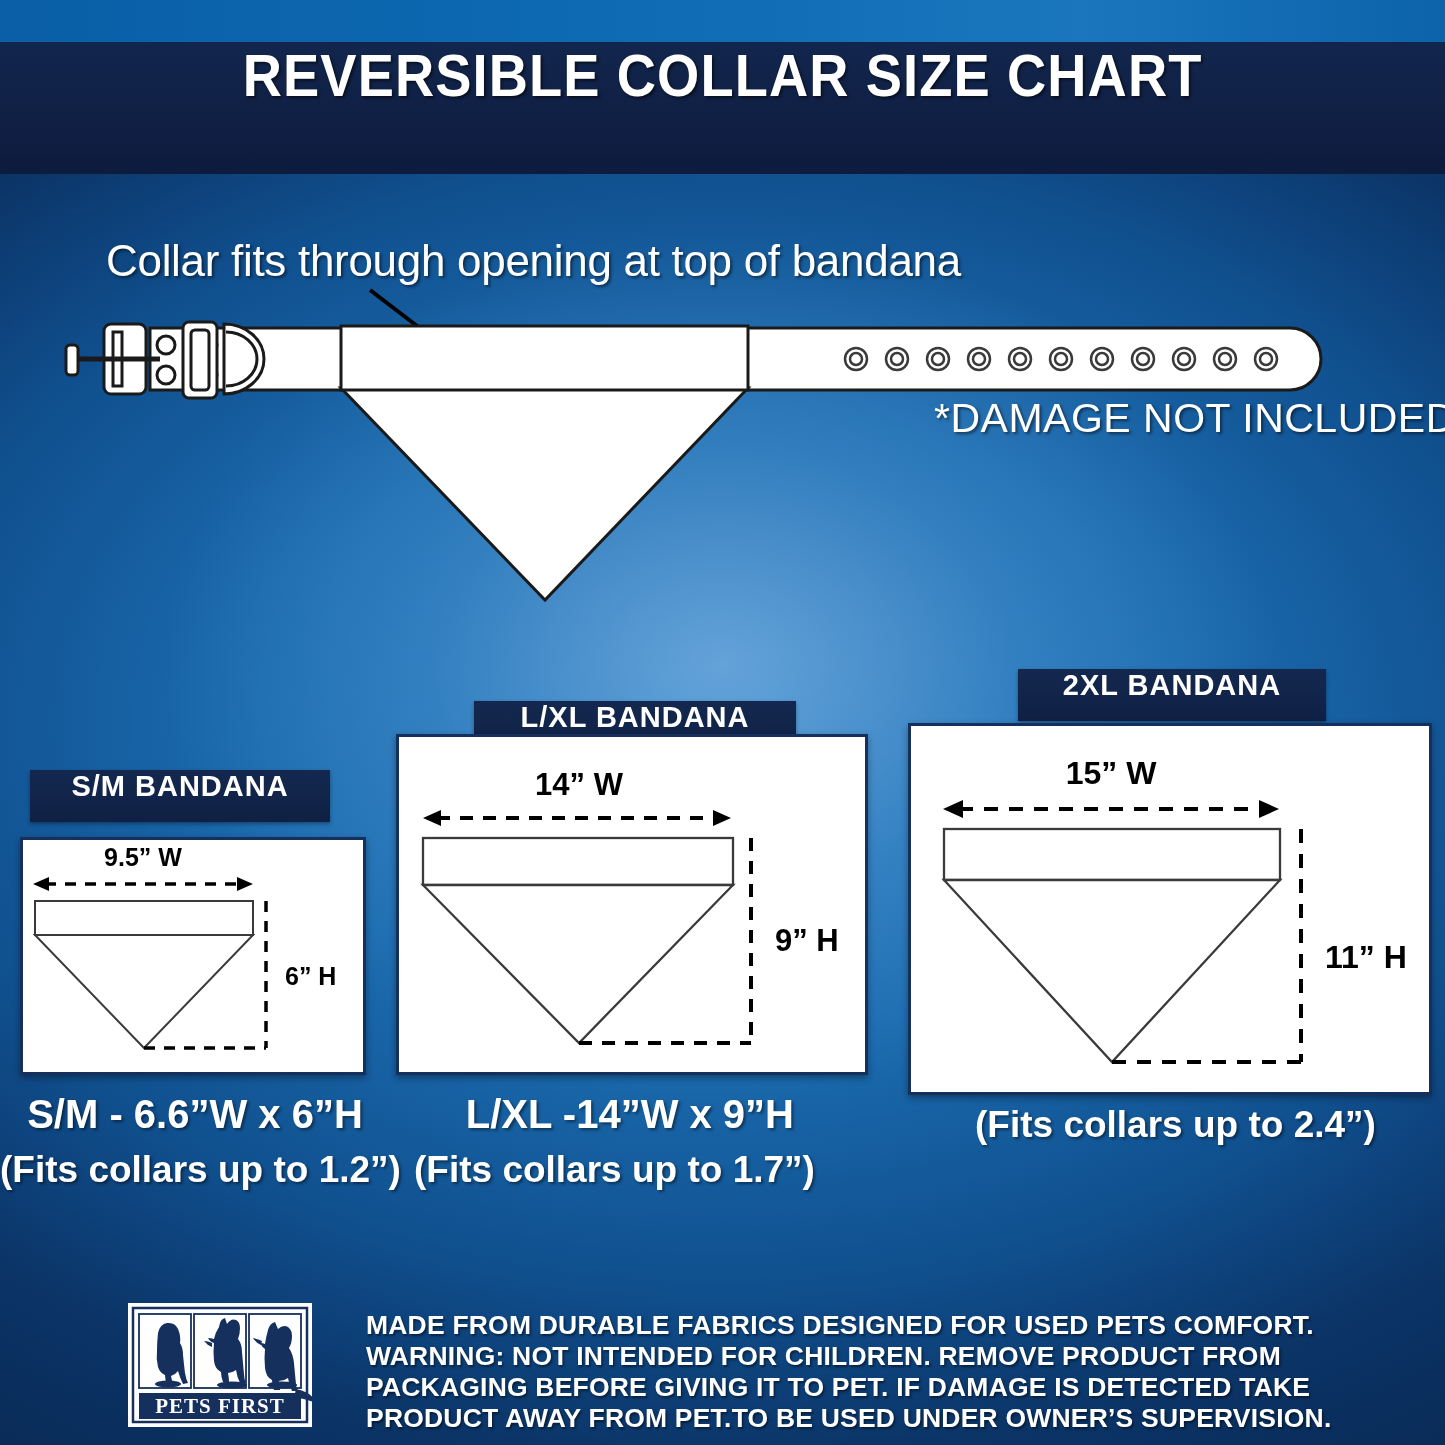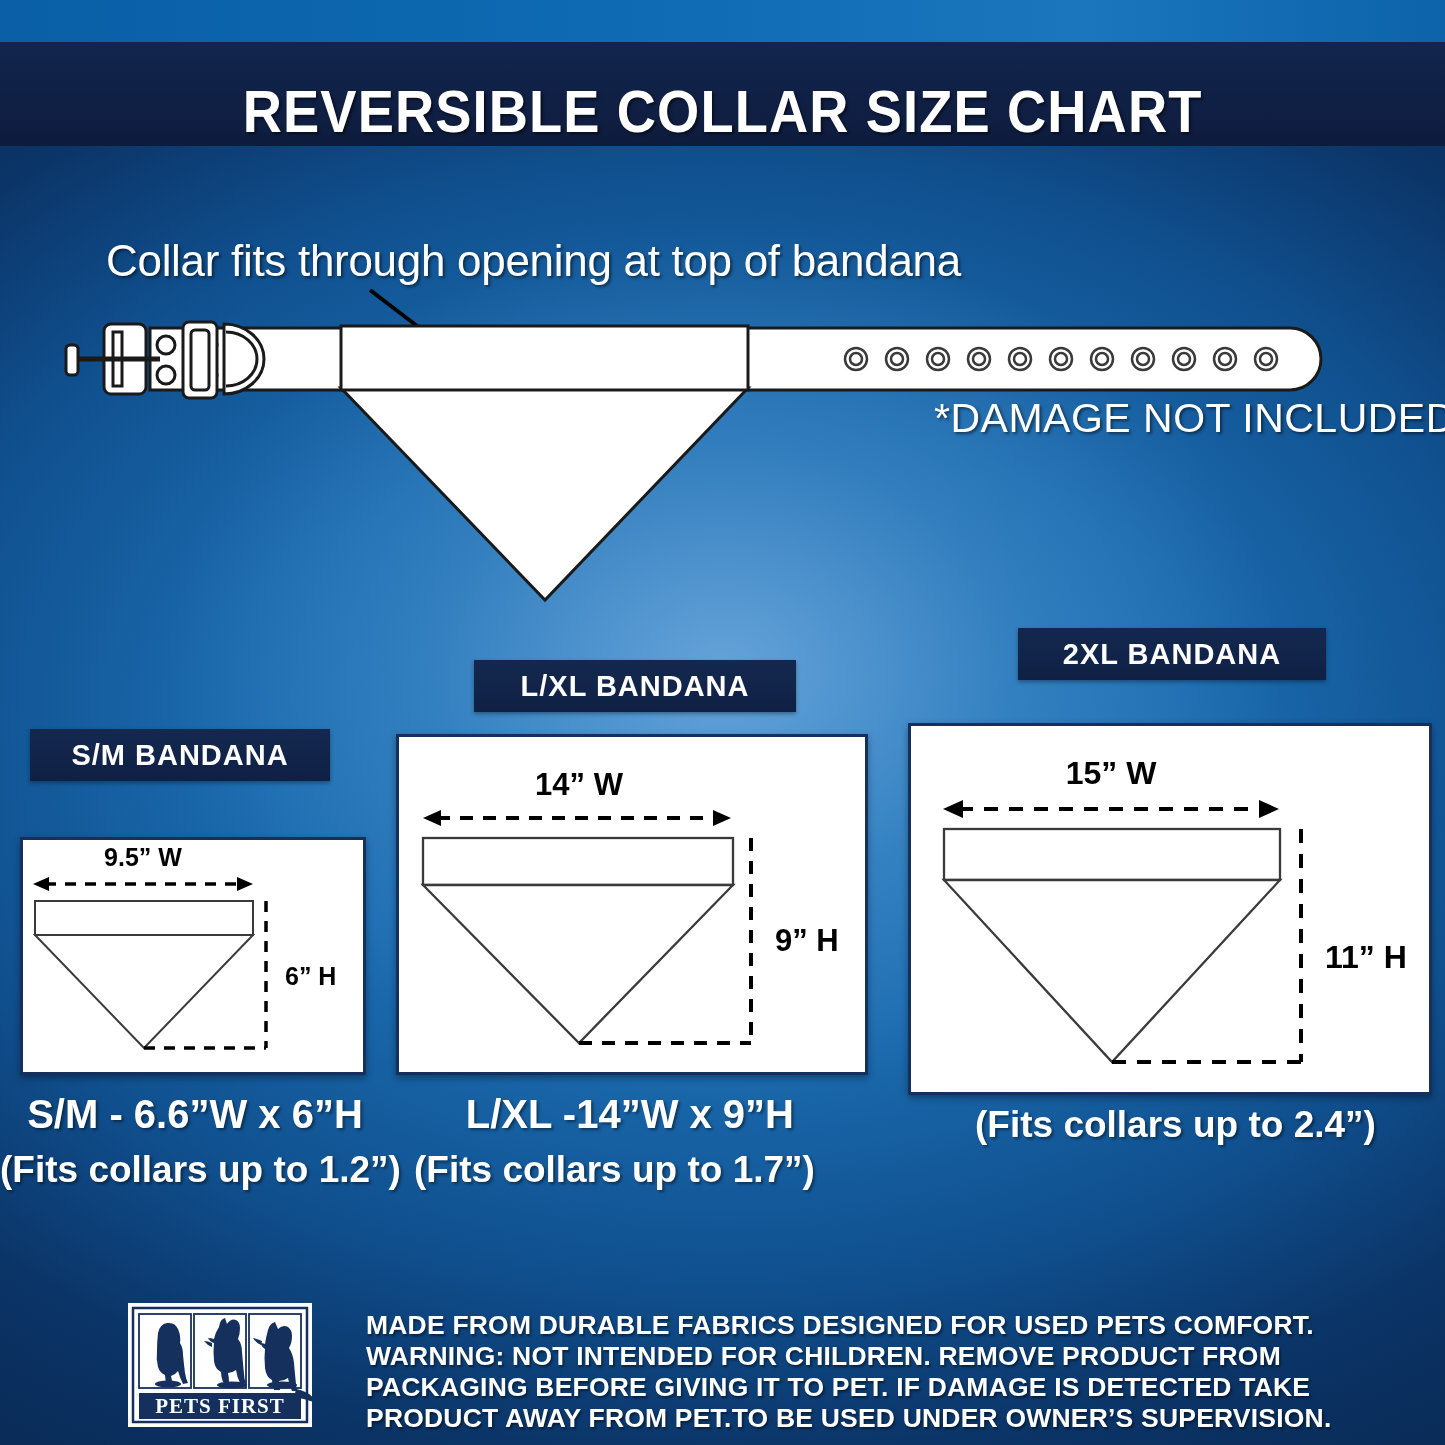--- a/index.html
+++ b/index.html
@@ -18,23 +18,23 @@
       radial-gradient(ellipse 900px 700px at 50% 46%, rgba(160,200,240,0.50) 0%, rgba(120,175,225,0.22) 32%, rgba(30,100,170,0.02) 62%, rgba(0,0,0,0) 78%),
       radial-gradient(ellipse 1300px 900px at 50% 50%, #2a7fc4 0%, #1b6cb0 35%, #10508f 62%, #0b3467 82%, #092a55 100%);
   }
 
   
   .top-strip {
     position: absolute; left: 0; top: 0; width: 1445px; height: 42px;
     background: linear-gradient(90deg,#0a5fa6 0%, #0e6bb4 45%, #1b76bd 75%, #0c63aa 100%);
   }
   .title-band {
-    position: absolute; left: 0; top: 42px; width: 1445px; height: 104px;
+    position: absolute; left: 0; top: 42px; width: 1445px; height: 132px;
     background: linear-gradient(180deg,#12264d 0%, #101f44 60%, #0d1c3d 100%);
-    display: flex; align-items: flex-end; justify-content: center;
+    display: flex; align-items: flex-start; justify-content: center;
   }
   .title-text {
     color: #ffffff;
     font-size: 59px;
     letter-spacing: 1.2px;
     font-weight: 700;
     font-family: "Liberation Sans Narrow", "Liberation Sans", sans-serif;
     transform: scaleX(0.92);
     text-shadow: 2px 2px 3px rgba(0,0,0,0.55);
     white-space: nowrap;
@@ -58,22 +58,23 @@
   }
 
   
   .illus { position: absolute; left: 0; top: 240px; width: 1445px; height: 400px; }
 
   
   .panel { position: absolute; }
   .panel-head {
     position: absolute;
     background: linear-gradient(180deg,#14284f 0%, #0f2044 100%);
-    display: flex; align-items: center; justify-content: center;
+    display: flex; align-items: flex-start; justify-content: center;
     box-shadow: 0 2px 4px rgba(0,0,0,0.35);
+    margin-top: 41px;
   }
   .panel-head span {
     color: #ffffff; font-weight: 700; font-size: 29px; letter-spacing: 1.0px;
     font-family: "Liberation Sans", sans-serif;
     white-space: nowrap;
   }
   .card {
     position: absolute; background: #ffffff;
     border: 3px solid #15305c;
     box-shadow: 0 3px 7px rgba(0,0,0,0.35);

